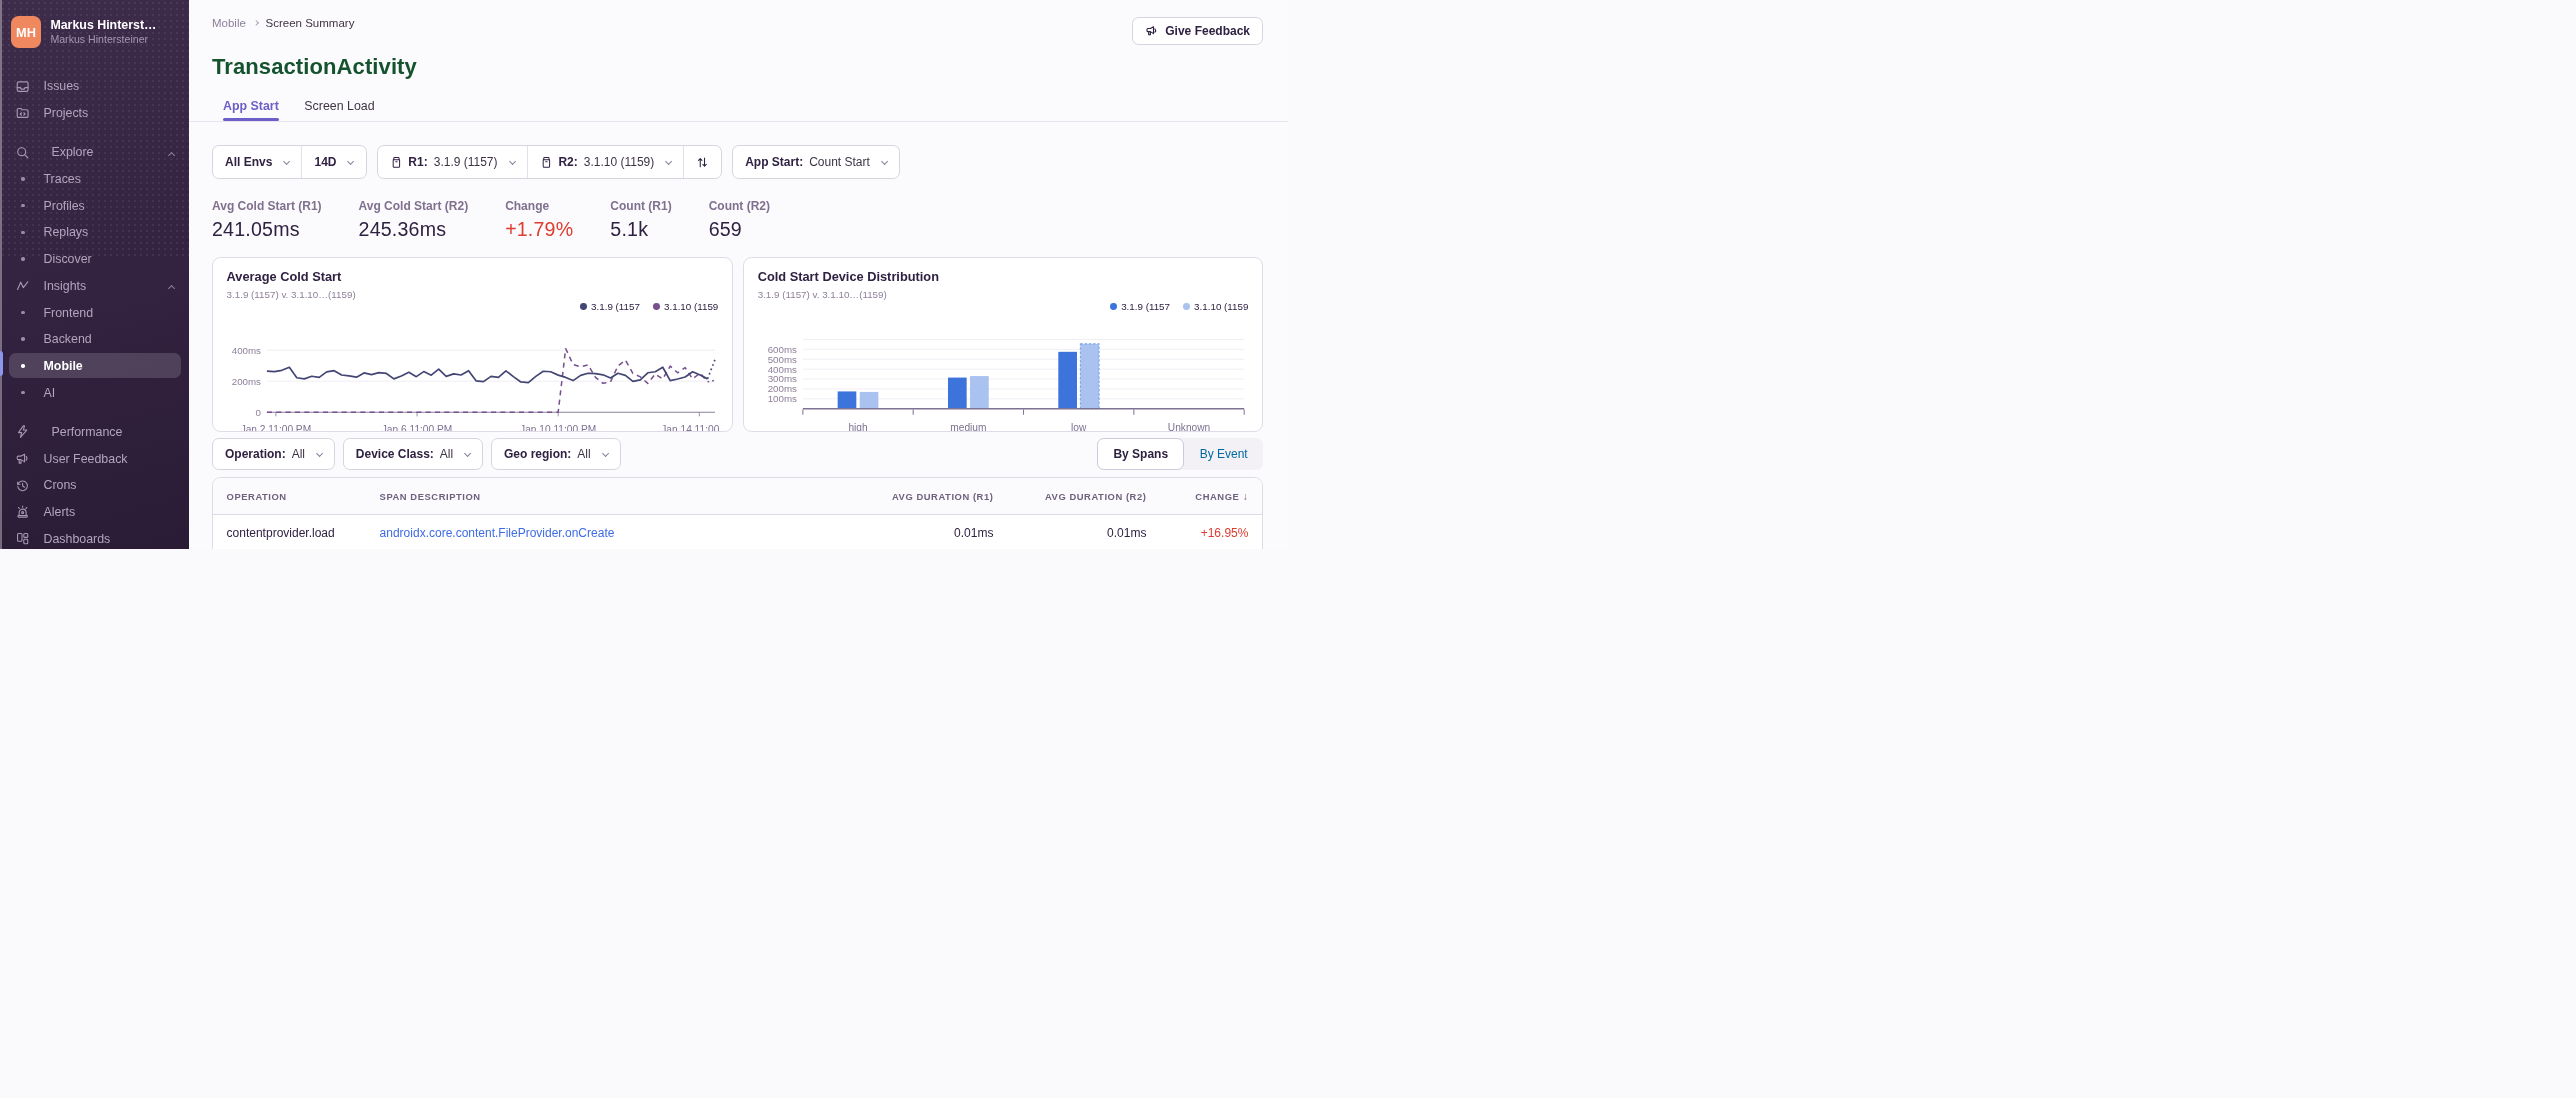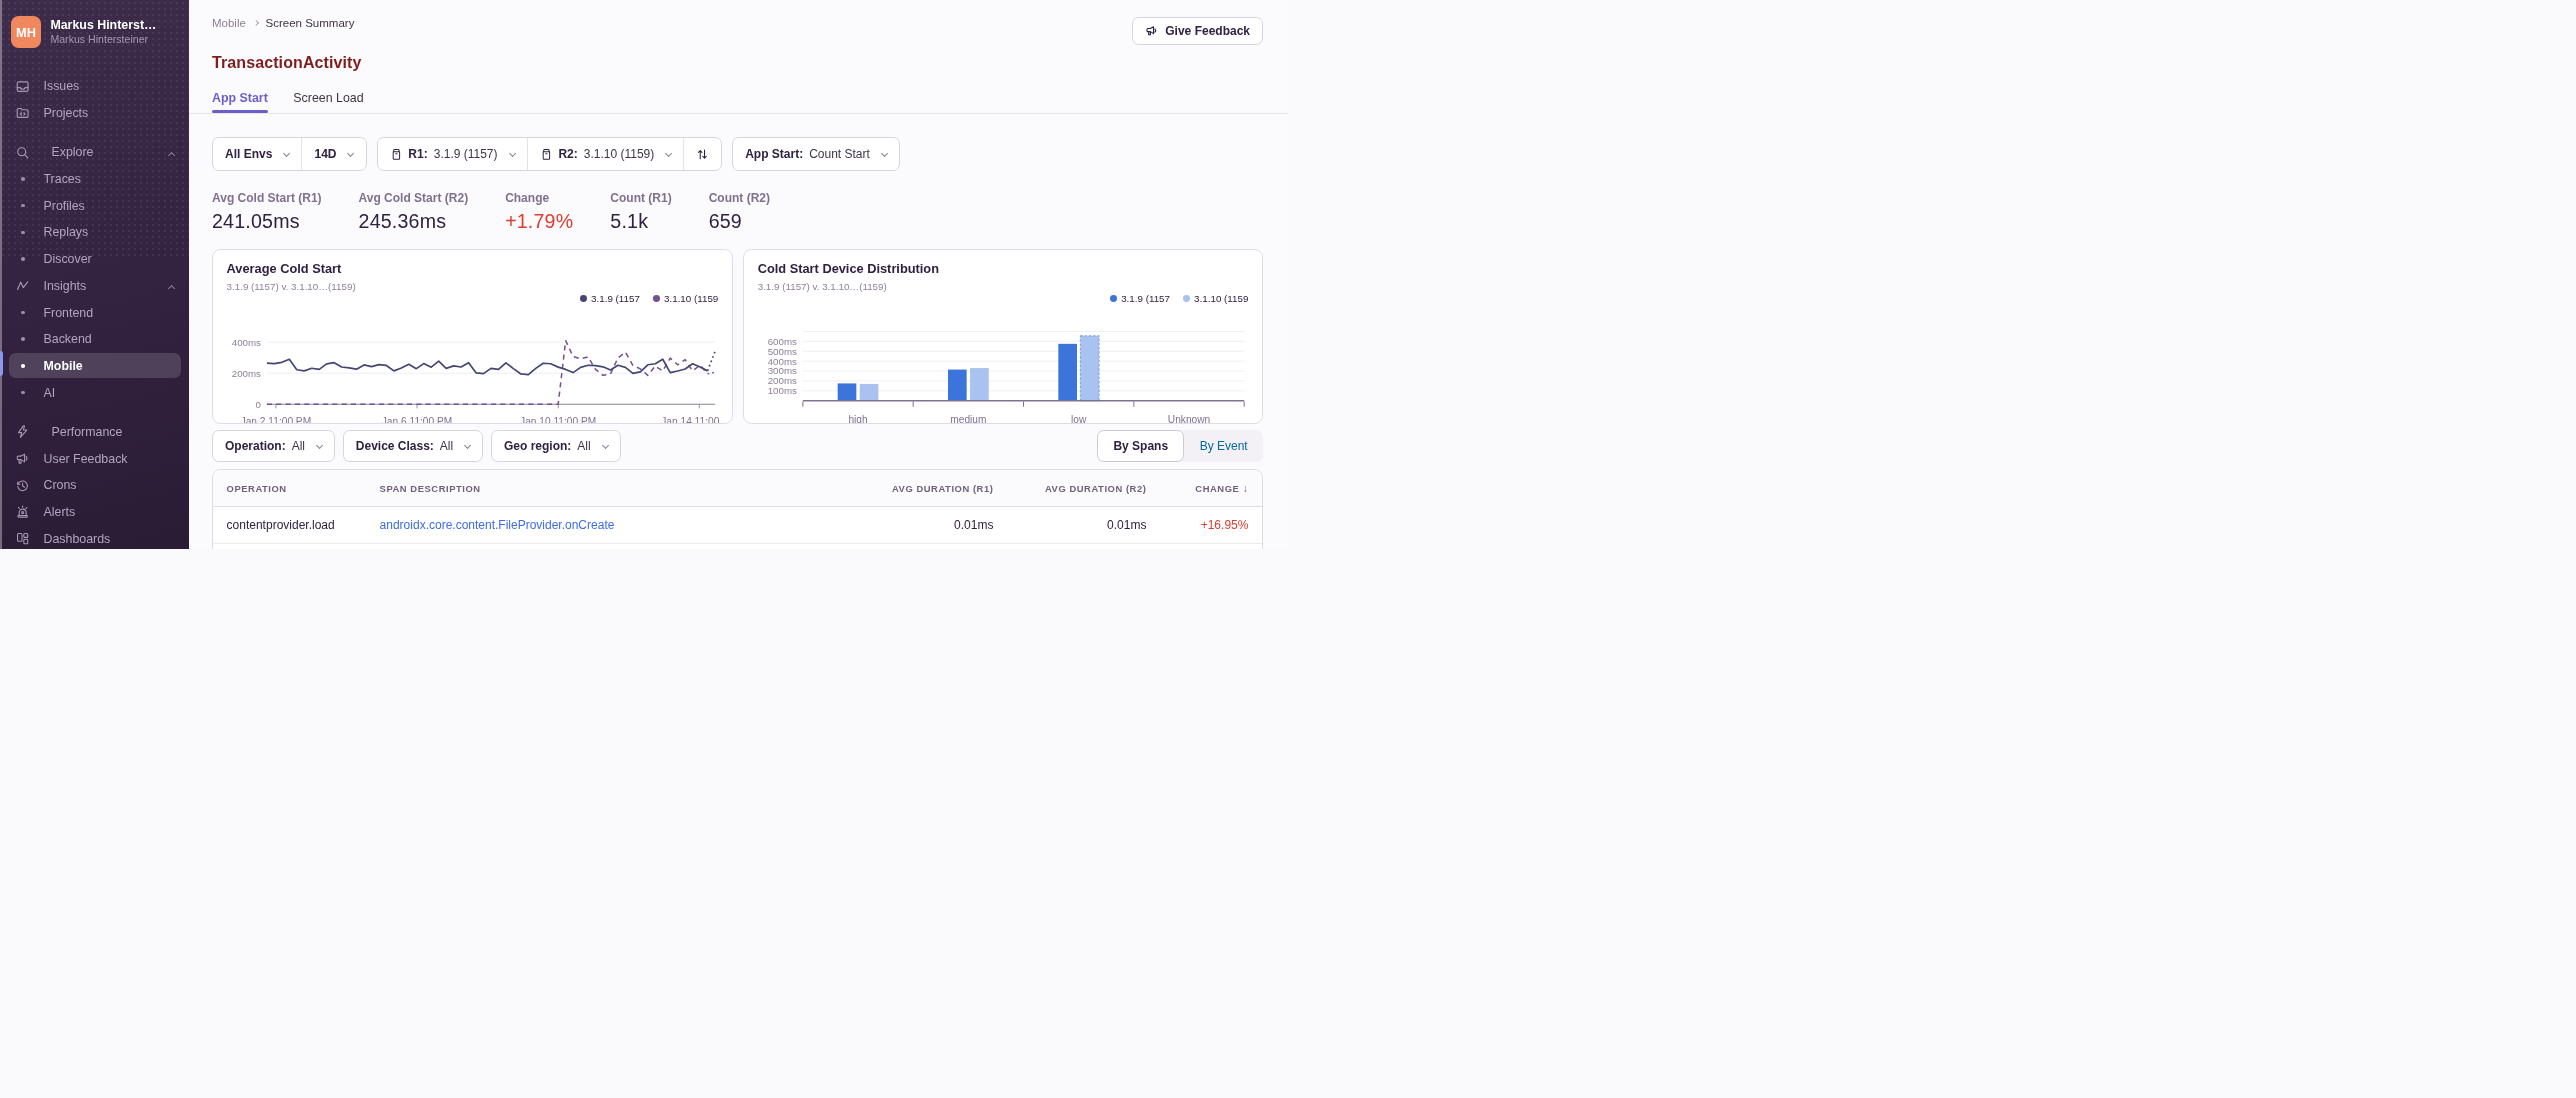--- a/index.html
+++ b/index.html
@@ -39,22 +39,22 @@
   
   .main { flex:1; min-width:0; padding:0 25px 0 23px; background:#fbfafc; }
   .topbar { display:flex; align-items:flex-start; justify-content:space-between; padding-top:17px; }
   .breadcrumb { font-size:11.5px; color:#8d7f99; display:flex; align-items:center; gap:7.7px; }
   .breadcrumb .crumb-active { color:#3e3446; }
   .bc-sep { width:4.3px; height:4.3px; border-right:1.3px solid #b0a6bc; border-top:1.3px solid #b0a6bc;
     transform:rotate(45deg); display:inline-block; }
   .feedback-btn { display:flex; align-items:center; gap:6.8px; height:28px; padding:0 12px;
     background:#fff; border:0.9px solid #d9d3e0; border-radius:6.8px; font-size:12px; font-weight:700;
     color:#2f2142; cursor:pointer; }
-  .page-title { margin-top:9.4px; font-size:16px; font-weight:800; color:#7f1d1d; letter-spacing:0.1px; }
-  .tabs { display:flex; gap:25.6px; margin-top:19px; font-size:12.4px; }
+  .page-title { margin-top:9.4px; font-size:22px; font-weight:800; color:#14532d; letter-spacing:0.1px; }
+  .tabs { display:flex; gap:25.6px; margin-top:19px; font-size:12.4px;margin-left:11px; }
   .tab { padding-bottom:7.7px; cursor:pointer; color:#3e3446; position:relative; }
   .tab.active { color:#6c5fc7; font-weight:600; }
   .tab.active::after { content:""; position:absolute; left:0; right:0; bottom:0; height:2.6px;
     border-radius:1.7px; background:#6c5fc7; }
   .tab-divider { height:0.9px; background:#e8e4ed; margin:0 -25px 0 -23px; }
 
   .filter-row { display:flex; align-items:center; gap:10px; margin-top:23px; }
   .seg-group { display:flex; align-items:stretch; background:#fff; border:0.9px solid #d9d3e0;
     border-radius:6.8px; height:34px; overflow:hidden; }
   .seg { display:flex; align-items:center; gap:6px; padding:0 12px; font-size:12px; cursor:pointer; }

